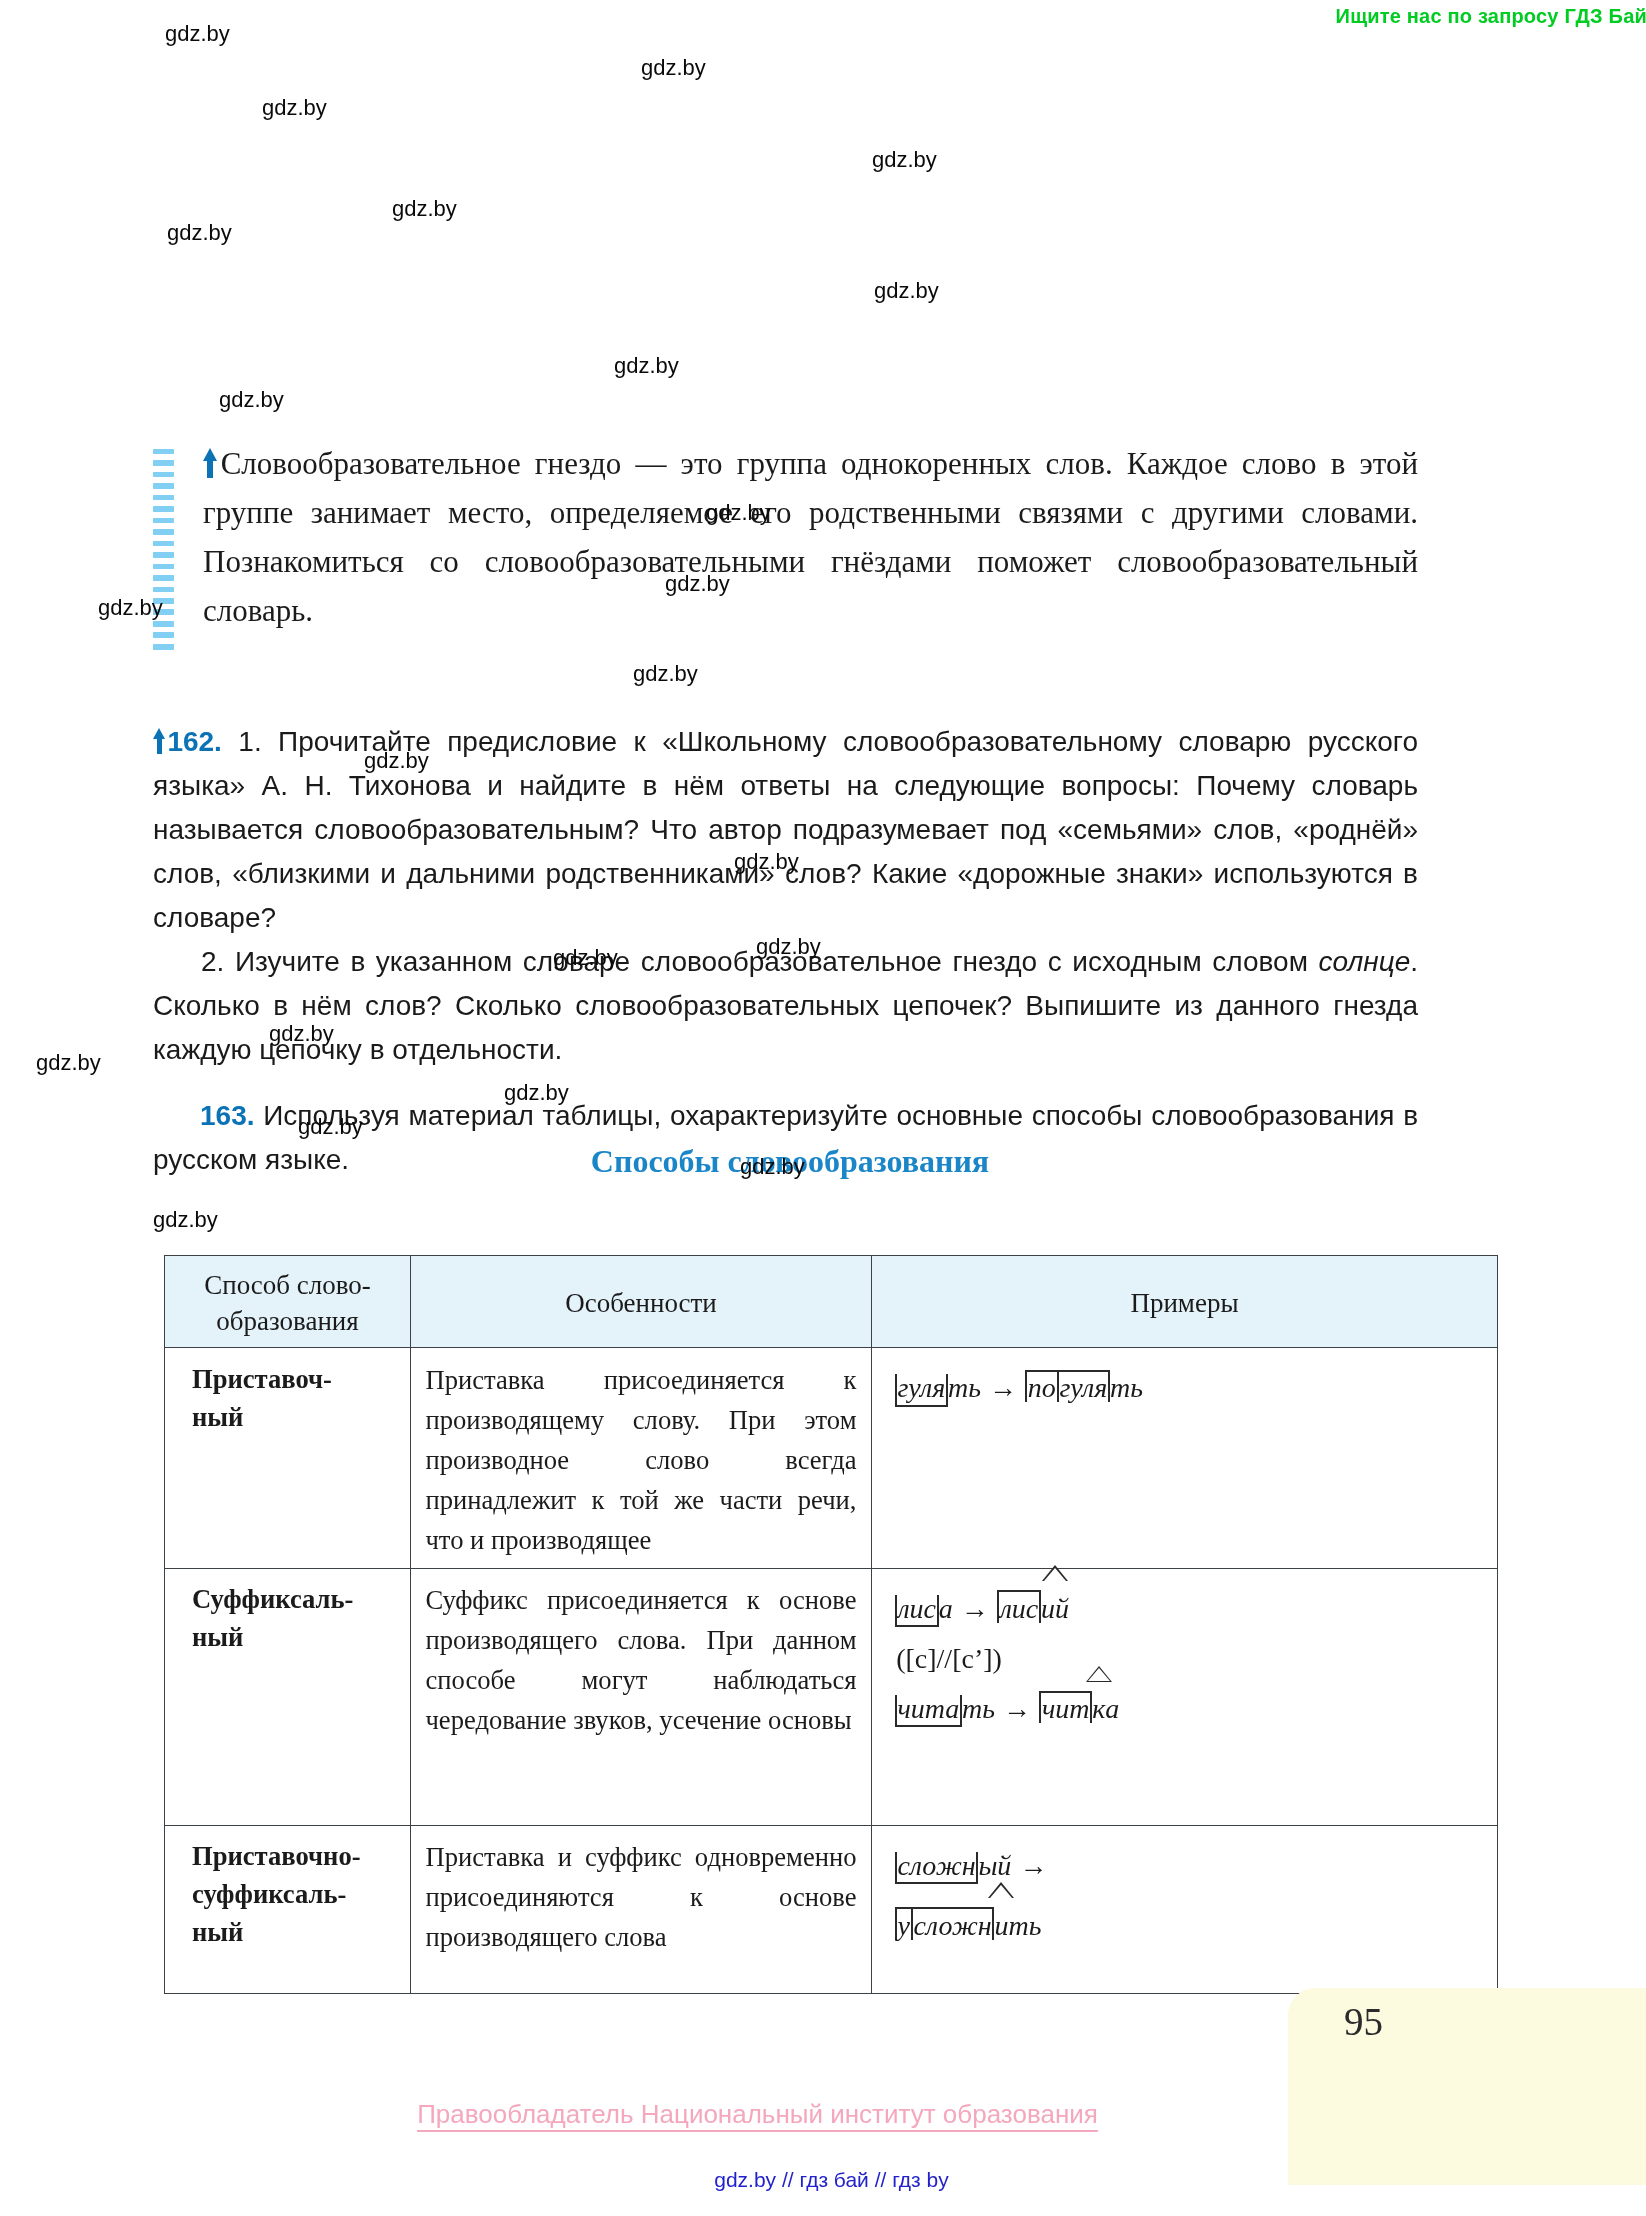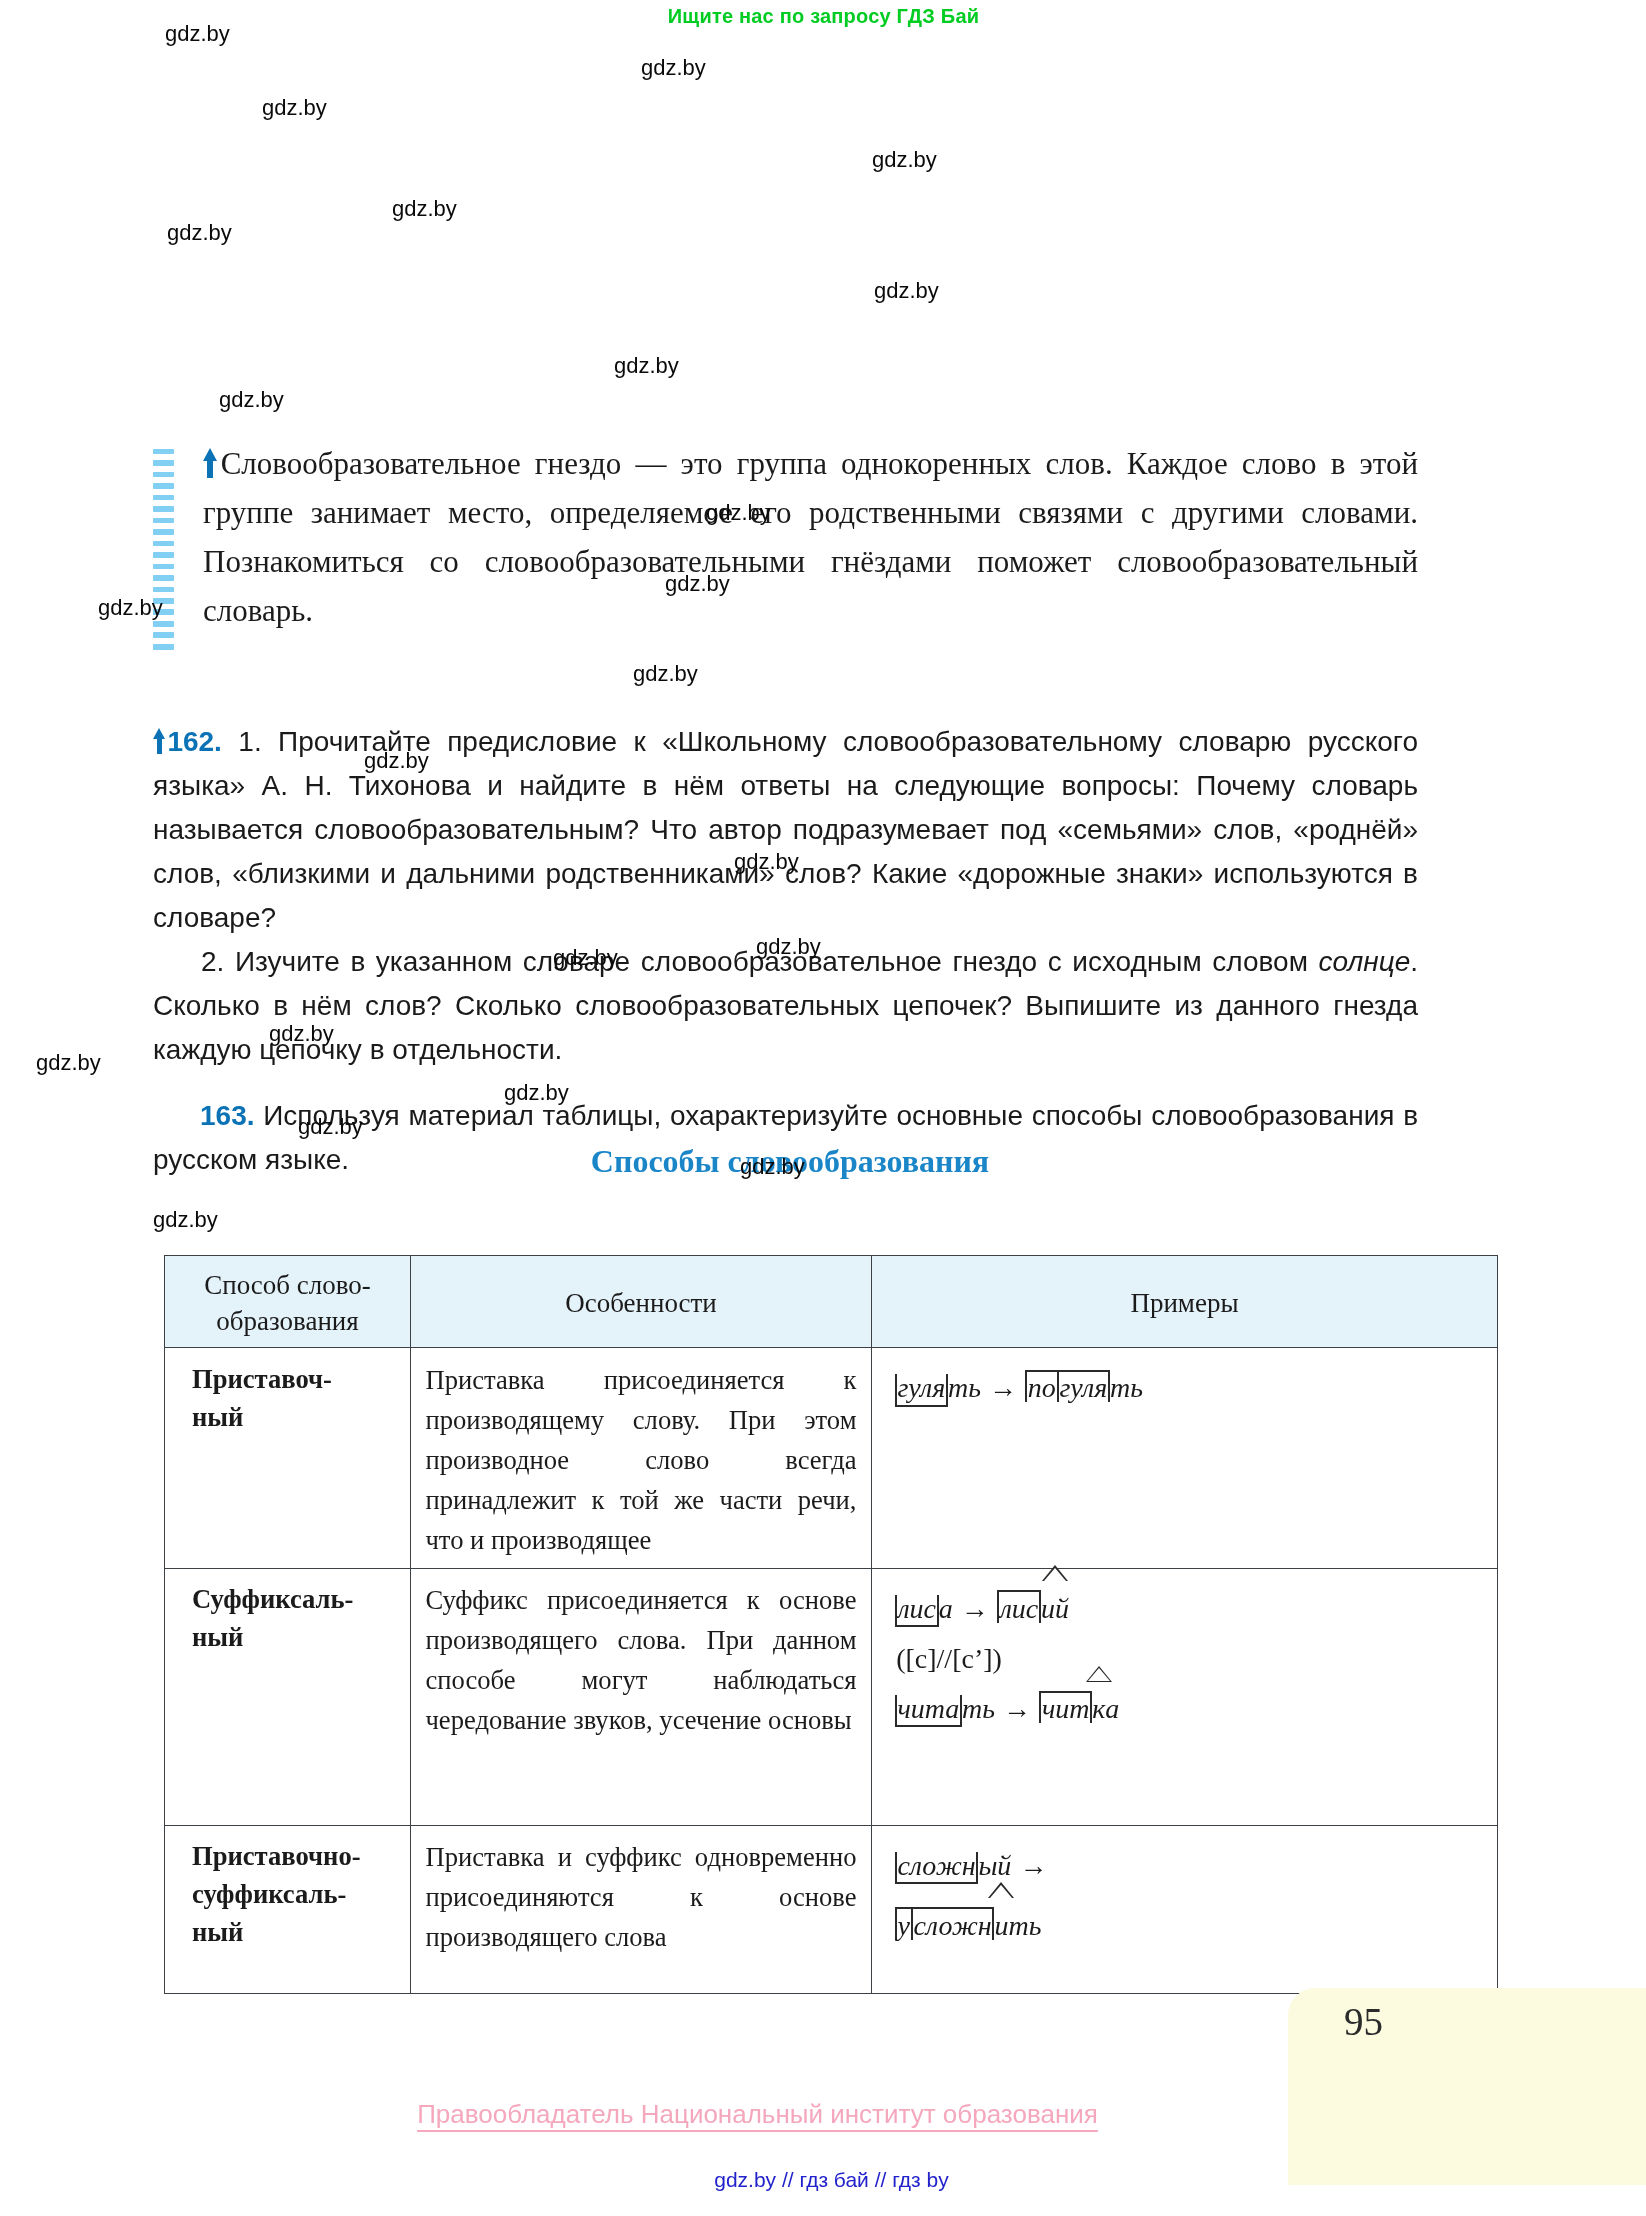--- a/index.html
+++ b/index.html
@@ -9,21 +9,21 @@
     font-family:"Liberation Serif", serif;
     position:relative;
     overflow:hidden;
     -webkit-font-smoothing:antialiased;
   }
   .page{position:absolute;inset:0;}
 
   
   .top-banner{
     position:absolute;top:4.8px;left:0;width:100%;
-    text-align:center;
+    text-align:right;
     font-family:"Liberation Sans", sans-serif;
     font-weight:bold;
     font-size:20px;
     color:#00cc22;
     letter-spacing:0.2px;
   }
 
   
   .wm{
     position:absolute;

